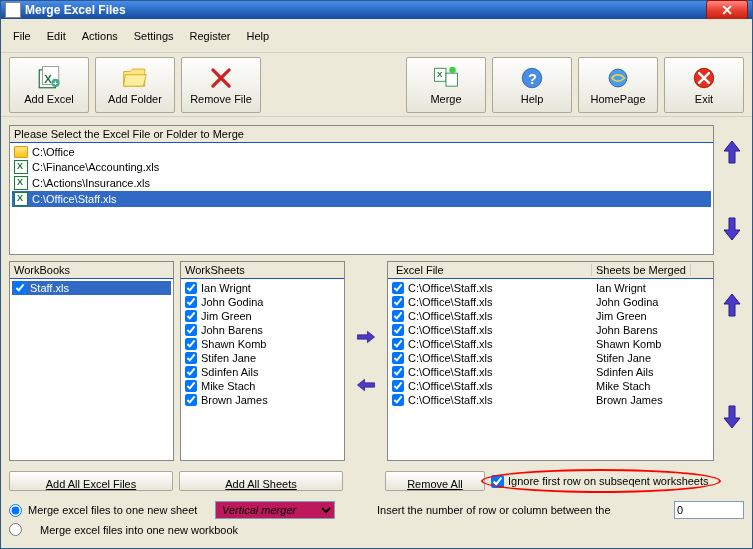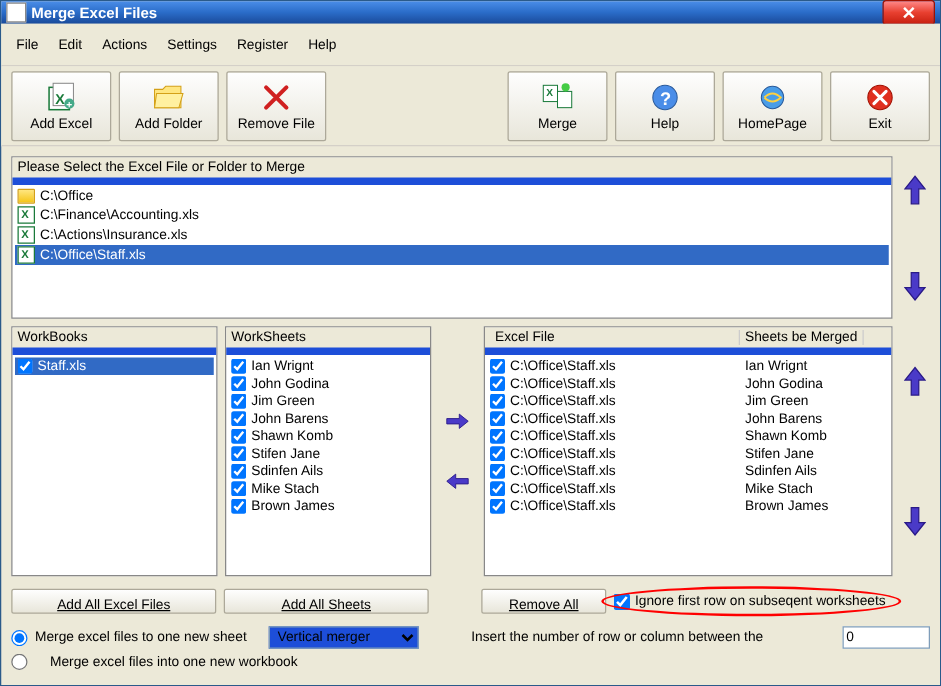--- a/index.html
+++ b/index.html
@@ -10,21 +10,21 @@
 .titlebar .title { flex: 1; font-size: 12px; font-weight: bold; }
 .close-btn { width: 42px; height: 20px; background: linear-gradient(to bottom, #f88 0%, #e84030 50%, #c82010 100%); border: 1px solid #a01000; border-radius: 3px; color: white; display: flex; align-items: center; justify-content: center; font-weight: bold; font-size: 14px; cursor: pointer; }
 .menubar { height: 34px; background: #ece9d8; display: flex; align-items: center; padding: 0 4px; border-bottom: 1px solid #d4d0c8; }
 .menubar span { padding: 2px 8px; cursor: pointer; }
 .toolbar { height: 64px; background: #ece9d8; display: flex; align-items: center; padding: 4px 8px; gap: 6px; border-bottom: 1px solid #d4d0c8; }
 .tb-btn { width: 80px; height: 56px; border: 1px solid #aca899; background: linear-gradient(to bottom, #fefefe, #e8e6da); display: flex; flex-direction: column; align-items: center; justify-content: center; gap: 2px; cursor: pointer; font-size: 11px; border-radius: 2px; }
 .tb-btn svg { width: 26px; height: 26px; }
 .tb-spacer { flex: 1; }
 .content { flex: 1; padding: 8px; display: flex; flex-direction: column; gap: 6px; overflow: hidden; }
 .panel { border: 1px solid #888; background: #fff; display: flex; flex-direction: column; }
-.panel-header { background: #ece9d8; border-bottom: 6px solid #1d4ed8; padding: 2px 4px; font-size: 11px; display: flex; }
+.panel-header { background: #ece9d8; border-bottom: 1px solid #1d4ed8; padding: 2px 4px; font-size: 11px; display: flex; }
 .panel-header .col { border-right: 1px solid #ccc; padding: 0 4px; }
 .panel-body { flex: 1; overflow: auto; padding: 2px; }
 .file-row { display: flex; align-items: center; gap: 4px; padding: 1px 2px; }
 .file-row.selected { background: #316ac5; color: white; }
 .folder-icon { width: 14px; height: 12px; background: linear-gradient(to bottom, #ffe680, #f5c518); border: 1px solid #d4a017; border-radius: 1px; }
 .excel-icon { width: 14px; height: 14px; background: #fff; border: 1px solid #1a7a3a; position: relative; }
 .excel-icon::after { content: 'X'; color: #1a7a3a; font-size: 9px; font-weight: bold; position: absolute; left: 2px; top: 0; }
 .top-area { display: flex; gap: 6px; height: 130px; }
 .top-area .panel { flex: 1; }
 .side-arrows { width: 24px; display: flex; flex-direction: column; justify-content: space-around; align-items: center; gap: 40px; padding: 8px 0; }
@@ -39,21 +39,21 @@
 .two-col-header .col1 { width: 200px; }
 .two-col-body .row { display: flex; align-items: center; }
 .two-col-body .c1 { width: 200px; display: flex; align-items: center; gap: 4px; }
 .bottom-btns { display: flex; gap: 6px; padding-top: 4px; align-items: center; }
 .btn { border: 1px solid #aca899; background: linear-gradient(to bottom, #fefefe, #e8e6da); padding: 6px 8px; cursor: pointer; border-radius: 2px; font-size: 11px; height: 20px; text-decoration: underline; }
 .btn.w { width: 164px; }
 .options { padding: 4px 0; display: flex; flex-direction: column; gap: 4px; }
 .opt-row { display: flex; align-items: center; gap: 6px; }
 .opt-row input[type=radio] { margin-right: 2px; }
 .red-circle { position: absolute; border: 2px solid red; border-radius: 50%; pointer-events: none; }
-.select { border: 1px solid #7f9db9; background: #1d4ed8; font-size: 11px; height: 18px; padding: 0 2px; }
+.select { border: 1px solid #7f9db9; background: #be185d; font-size: 11px; height: 18px; padding: 0 2px; font-style: italic; }
 .num-input { width: 70px; border: 1px solid #7f9db9; height: 18px; font-size: 11px; padding: 0 2px; }
 </style>
 </head>
 <body>
 
 <div class="window">
   <div class="titlebar">
     <div class="icon"></div>
     <div class="title">Merge Excel Files</div>
     <div class="close-btn">✕</div>

